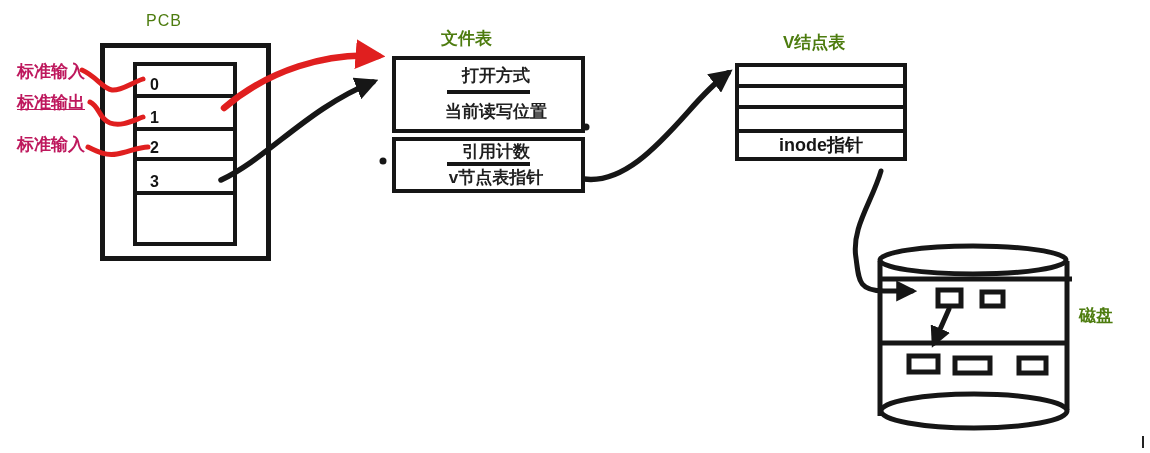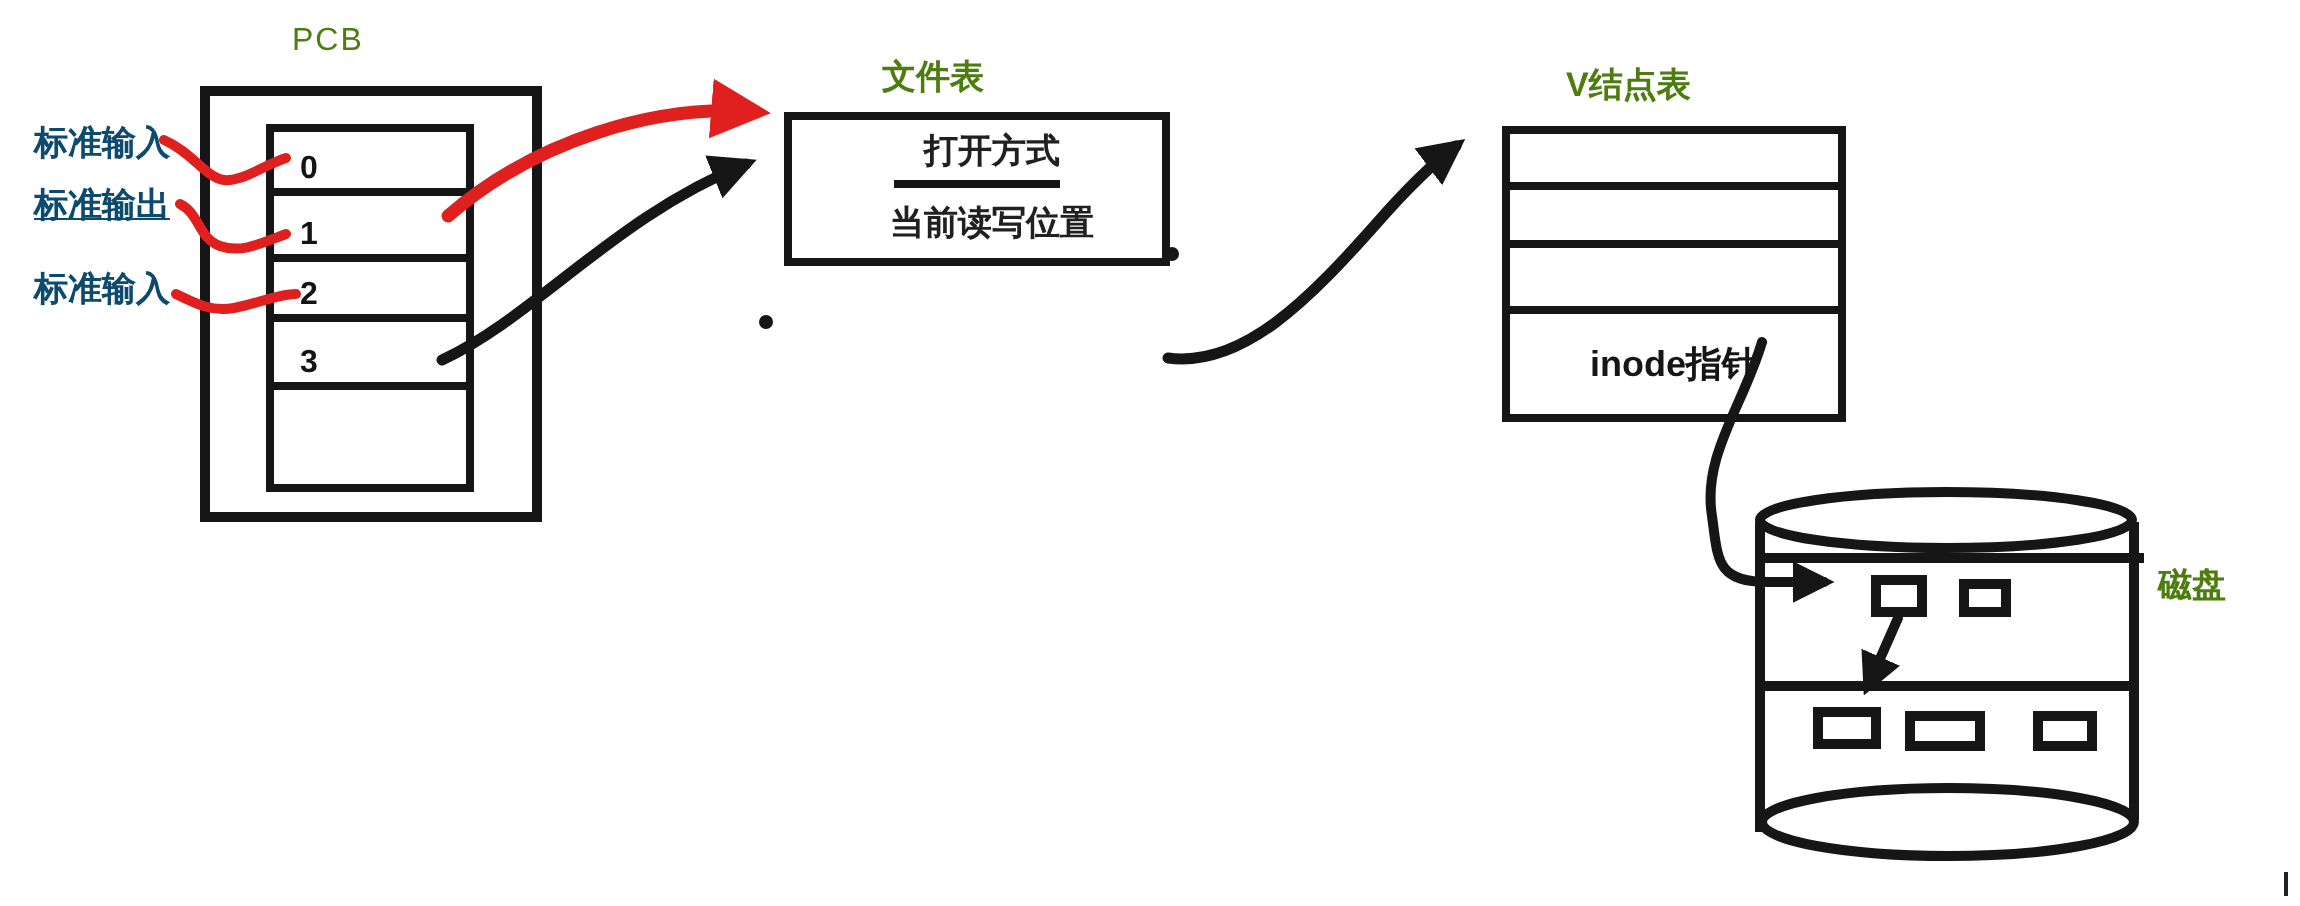--- a/index.html
+++ b/index.html
@@ -6,41 +6,41 @@
   .stage{
     position:relative;width:1150px;height:453px;background:#ffffff;
     font-family:"Liberation Sans","DejaVu Sans",sans-serif;overflow:hidden;
   }
   .abs{position:absolute;}
   
   .title{color:#4d7c0f;white-space:nowrap;}
   .pcb-title{left:146px;top:12px;font-size:16px;font-weight:500;letter-spacing:1px;}
   .ft-title{left:441px;top:27px;font-size:17px;font-weight:700;font-family:Liberation Mono, monospace;}
   .vt-title{left:783px;top:31px;font-size:17px;font-weight:700;text-align:center;}
-  .disk-label{left:1079px;top:281px;font-size:17px;font-weight:700;}
-  .red-label{color:#0c4a6e;font-size:17px;font-weight:700;white-space:nowrap;}
+  .disk-label{left:1079px;top:304px;font-size:17px;font-weight:700;}
+  .red-label{color:#be185d;font-size:17px;font-weight:700;white-space:nowrap;}
   .lbl-stdin{left:17px;top:60px;}
   .lbl-stdout{left:17px;top:91px;text-decoration:underline;}
   .lbl-stderr{left:17px;top:133px;}
   
   .box{box-sizing:border-box;border:4px solid #161616;background:transparent;}
   .pcb-outer{left:100px;top:43px;width:171px;height:218px;border-width:5px;}
   .pcb-table{left:133px;top:62px;width:104px;height:184px;display:flex;flex-direction:column;}
   .pcb-row{box-sizing:border-box;border-bottom:4px solid #161616;display:flex;align-items:flex-end;padding:0 0 1px 13px;}
   .pcb-row:last-child{border-bottom:none;flex:1;}
   .pcb-row .num{font-size:16px;font-weight:700;color:#141414;line-height:1;}
   .r0{height:32px;} .r1{height:33px;} .r2{height:30px;} .r3{height:34px;}
   .ft-box{left:392px;width:193px;display:flex;flex-direction:column;align-items:center;}
   .ft-a{top:56px;height:77px;}
   .ft-b{top:137px;height:56px;}
   .ft-row{box-sizing:border-box;border-bottom:4px solid #161616;display:flex;align-items:center;padding-left:15px;
           font-size:17px;font-weight:600;color:#202020;white-space:nowrap;}
   .ft-box .ft-row:last-child{border-bottom:none;flex:1;}
   .fa0{height:34px;} .fb0{height:25px;}
-  .vt-box{left:735px;top:63px;width:172px;height:148px;display:flex;flex-direction:column;margin-left:16px;}
+  .vt-box{left:735px;top:63px;width:172px;height:98px;display:flex;flex-direction:column;}
   .vt-row{box-sizing:border-box;border-bottom:4px solid #161616;display:flex;align-items:center;justify-content:center;
           font-size:18px;font-weight:700;color:#161616;white-space:nowrap;}
   .vt-box .vt-row:last-child{border-bottom:none;flex:1;}
   .v0{height:28px;} .v1{height:29px;} .v2{height:33px;}
   
   .layer{position:absolute;left:0;top:0;width:1150px;height:453px;pointer-events:none;}
   .text-cursor{left:1142px;top:436px;width:2px;height:12px;background:#222;}
 </style>
 </head>
 <body>
@@ -71,20 +71,24 @@
         <span class="num">3</span>
       </div>
     <div class="pcb-row">
         <span class="num"></span>
       </div>
   </div>
 
   <div class="abs box ft-box ft-a">
     <div class="ft-row fa0">打开方式</div>
     <div class="ft-row">当前读写位置</div>
+  </div>
+  <div class="abs box ft-box ft-b">
+    <div class="ft-row fb0">引用计数</div>
+    <div class="ft-row">v节点表指针</div>
   </div>
 
   <div class="abs box vt-box">
     <div class="vt-row v0"></div>
     <div class="vt-row v1"></div>
     <div class="vt-row v2"></div>
     <div class="vt-row">inode指针</div>
   </div>
 
   <div class="abs text-cursor"></div>

